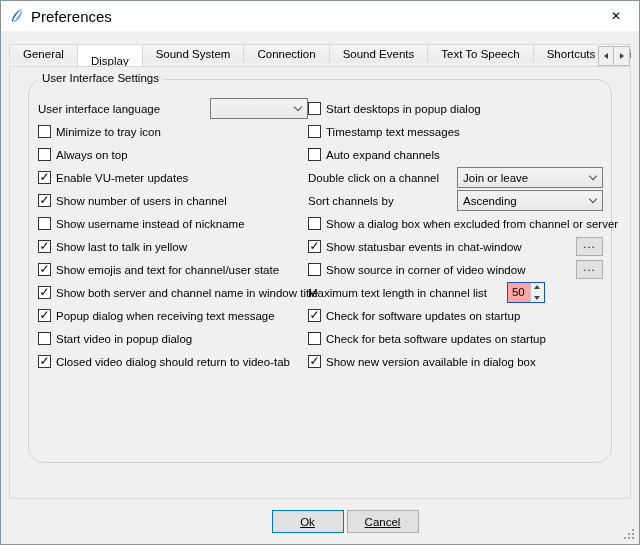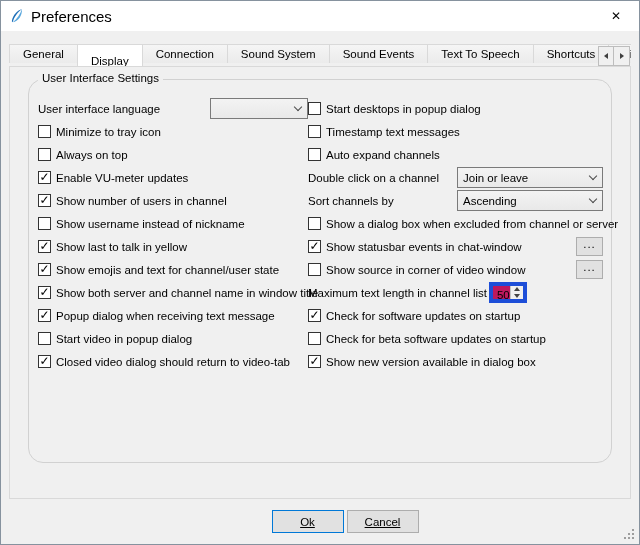--- a/index.html
+++ b/index.html
@@ -42,21 +42,21 @@
   .cb { width: 13px; height: 13px; border: 1px solid #333; background: #fff; flex: none; display: inline-flex; align-items: center; justify-content: center; }
   .cb.checked::after { content: "\2713"; font-size: 12px; line-height: 1; margin-top: -1px; color: #000; }
 
   
   .combo { height: 21px; border: 1px solid #7a7a7a; background: linear-gradient(#f3f3f3, #e9e9e9); display: flex; align-items: center; justify-content: space-between; padding: 0 6px 0 5px; flex: none; }
   .combo.lang { width: 98px; }
   .combo.wide { width: 146px; }
   .chev { width: 6px; height: 6px; border-right: 1.5px solid #4a4a4a; border-bottom: 1.5px solid #4a4a4a; transform: rotate(45deg); margin-top: -3px; flex: none; }
 
   
-  .spinbox { width: 38px; height: 21px; border: 4px solid #1d4ed8; background: #be185d; display: flex; margin-left: 2px; flex: none; }
+  .spinbox { width: 38px; height: 21px; border: 1px solid #1d4ed8; background: #fca5a5; display: flex; margin-left: 20px; flex: none; }
   .spin-val { flex: 1; padding: 3px 0 0 4px; }
   .spin-btns { width: 14px; display: flex; flex-direction: column; border-left: 1px solid #c4c4c4; }
   .spin-up, .spin-down { flex: 1; background: #f0f0f0; display: flex; align-items: center; justify-content: center; }
   .spin-up::after { content: ""; width: 0; height: 0; border: 3px solid transparent; border-bottom: 4px solid #444; margin-top: -4px; }
   .spin-down::after { content: ""; width: 0; height: 0; border: 3px solid transparent; border-top: 4px solid #444; margin-bottom: -4px; }
 
   
   .dots { width: 27px; height: 19px; border: 1px solid #adadad; background: #e1e1e1; font: inherit; display: flex; align-items: center; justify-content: center; padding-bottom: 5px; letter-spacing: 1px; flex: none; }
 
   
@@ -76,22 +76,22 @@
       <path d="M13 1 C8.5 2.5 4 6.5 2.8 13.2 L3.8 14.2 C5 9 9 4 13 1 Z" fill="#1d6fb8"></path>
       <path d="M13 1 C11.2 6.2 8.2 11 3.8 14.2 C9.2 13.2 13.2 8.2 13 1 Z" fill="#5aa7dd"></path>
     </svg>
     <span class="title-text">Preferences</span>
     <button class="close-btn">✕</button>
   </div>
 
   <div class="tabbar">
     <div class="tab">General</div>
     <div class="tab selected">Display</div>
+    <div class="tab">Sound System</div>
     <div class="tab">Connection</div>
-    <div class="tab">Sound System</div>
     <div class="tab">Sound Events</div>
     <div class="tab">Text To Speech</div>
     <div class="tab">Shortcuts</div>
     <div class="tab">Video</div>
   </div>
   <div class="tab-scrollers">
     <div class="tab-scroll">
         <span class="arrow-left"></span>
       </div>
     <div class="tab-scroll">

